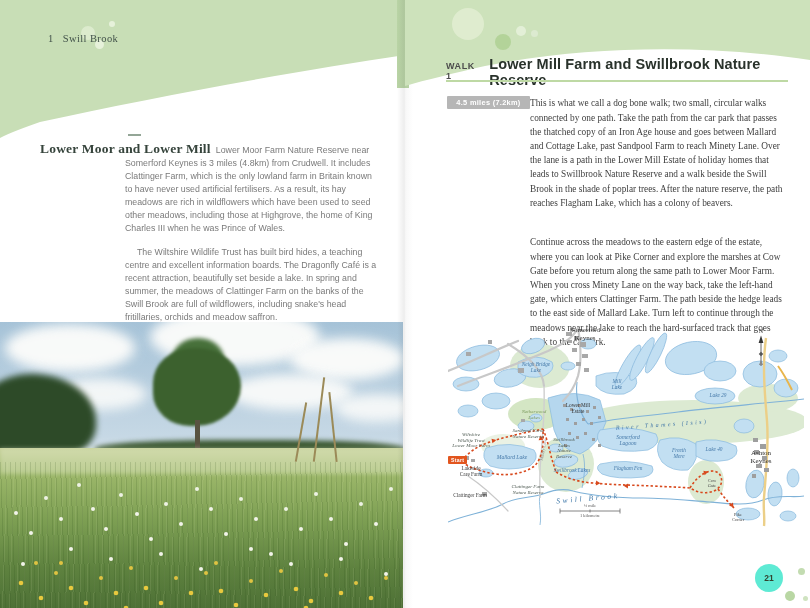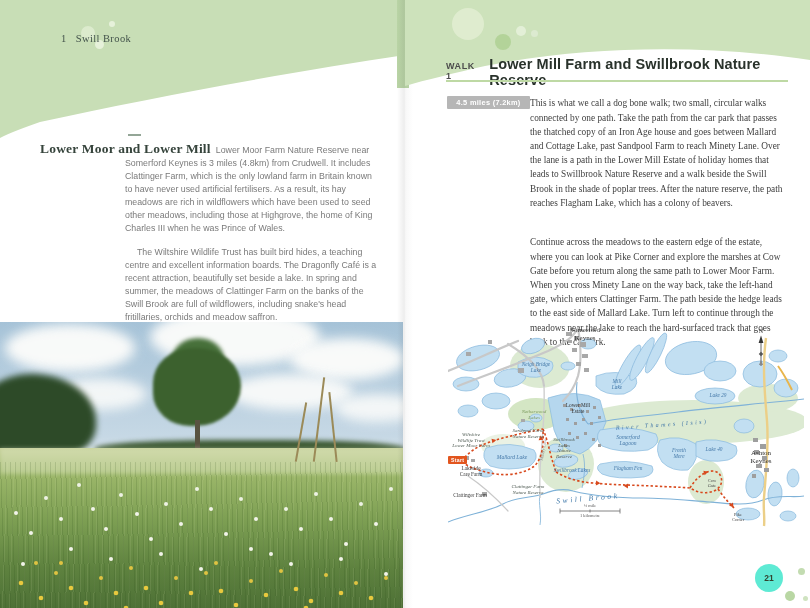--- a/index.html
+++ b/index.html
@@ -2,21 +2,21 @@
 <html><head>
 <meta charset="utf-8">
 <style>
   html,body{margin:0;padding:0;background:#e8e8e8;}
   .canvas{position:relative;width:810px;height:608px;background:#ffffff;overflow:hidden;
           font-family:"Liberation Sans",sans-serif;}
   .abs{position:absolute;}
   .circ{position:absolute;border-radius:50%;}
 
   
-  .chapter-head{position:absolute;left:49px;top:22px;font-family:"Liberation Serif",serif;
+  .chapter-head{position:absolute;left:36px;top:22px;font-family:"Liberation Serif",serif;
     font-size:10.5px;color:#42524a;letter-spacing:.4px;white-space:pre;}
   .chapter-head .num{margin-right:9px;}
   .intro{position:absolute;left:125px;top:97px;width:252px;font-size:8.8px;line-height:13px;color:#7a7a7a;}
   .divider{position:absolute;left:128px;top:134px;width:13px;height:1.5px;background:#94a697;}
   .lm-block{position:absolute;left:40px;top:142px;width:338px;font-size:8.8px;line-height:13px;color:#7a7a7a;}
   .lm-block .txt{margin-left:85px;display:block;}
   .lm-head{font-family:"Liberation Serif",serif;font-weight:bold;font-size:13.5px;color:#36443c;
     margin-left:-85px;letter-spacing:.2px;padding-right:5px;}
   .para2-left{position:absolute;left:125px;top:237px;width:252px;font-size:8.8px;line-height:13px;
     color:#7a7a7a;text-indent:12px;}

